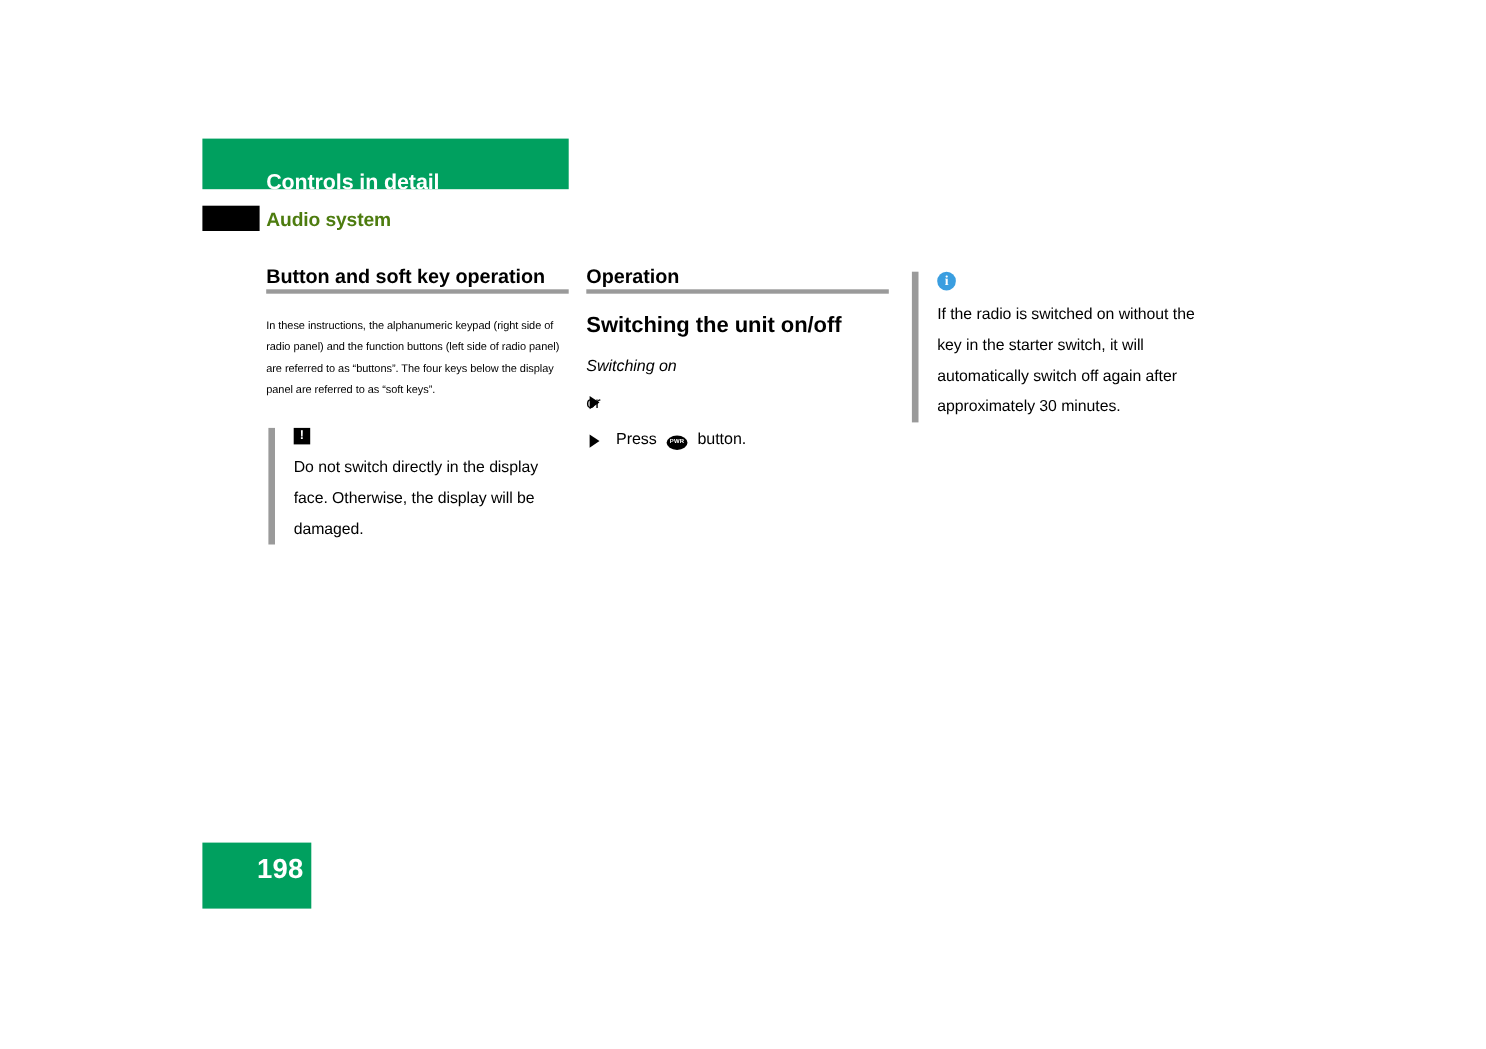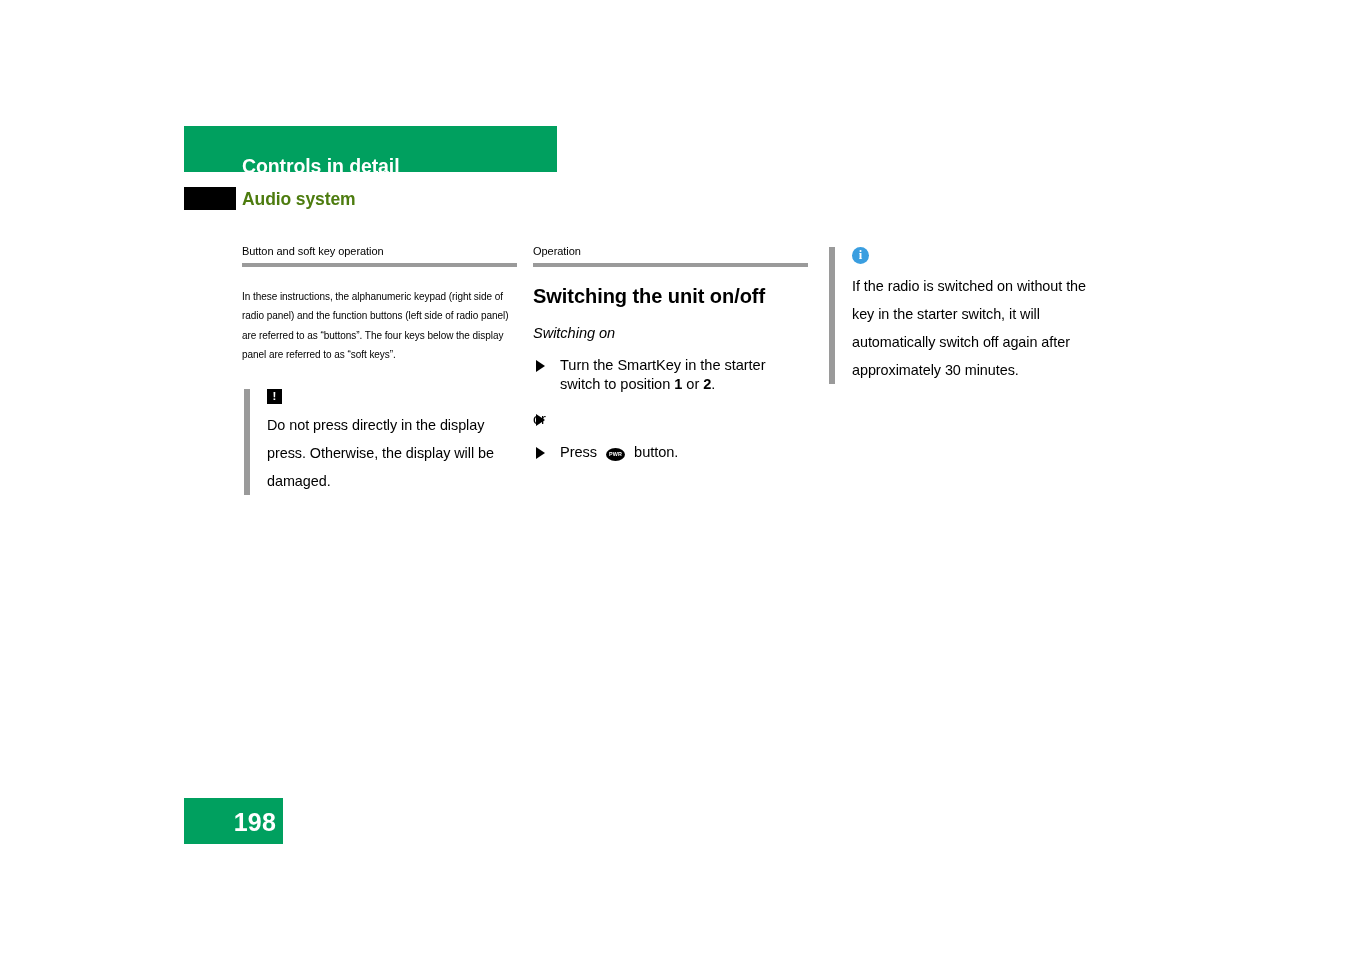--- a/index.html
+++ b/index.html
@@ -17,21 +17,20 @@
   }
 
   
   .chapter-banner {
     position: absolute;
     left: 184px;
     top: 126px;
     width: 333px;
     height: 46px;
     background: #00A05F;
-    padding-left: 40px;
   }
   .chapter-banner-title {
     position: absolute;
     left: 58px;
     top: 29px;
     font-size: 19.5px;
     font-weight: bold;
     color: #ffffff;
     letter-spacing: -0.1px;
     white-space: nowrap;
@@ -59,22 +58,22 @@
   .col {
     position: absolute;
     top: 243px;
     width: 276px;
   }
   .col-1 { left: 242px; }
   .col-2 { left: 533px; }
   .col-3 { left: 827px; width: 280px; }
 
   .col-head {
-    font-size: 11px;
-    font-weight: normal;
+    font-size: 18px;
+    font-weight: bold;
     line-height: 17px;
     margin: 0 0 3px 0;
     letter-spacing: -0.05px;
   }
   .head-rule {
     height: 4px;
     background: #9a9a9a;
     width: 275px;
     margin-bottom: 20px;
   }
@@ -193,23 +192,22 @@
     letter-spacing: 0.2px;
     margin: 0 9px;
   }
 
   
   .page-number-box {
     position: absolute;
     left: 184px;
     top: 766px;
     width: 99px;
-    height: 46px;
+    height: 60px;
     background: #00A05F;
-    margin-top: 32px;
   }
   .page-number {
     position: absolute;
     right: 7px;
     top: 10px;
     font-size: 25px;
     font-weight: bold;
     color: #ffffff;
     letter-spacing: 0.2px;
   }
@@ -224,35 +222,31 @@
 <div class="section-title">Audio system</div>
 
 <div class="col col-1">
   <div class="col-head">Button and soft key operation</div>
   <div class="head-rule"></div>
   <p class="body">In these instructions, the alphanumeric keypad (right side of radio panel) and the function buttons (left side of radio panel) are referred to as “buttons”. The four keys below the display panel are referred to as “soft keys”.</p>
 
   <div class="note">
     <div class="note-bar"></div>
     <div class="warn-icon">!</div>
-    <p class="body">Do not press directly in the display press. Otherwise, the display will be damaged.</p>
+    <p class="body">Do not switch directly in the display face. Otherwise, the display will be damaged.</p>
   </div>
 </div>
 
 <div class="col col-2">
   <div class="col-head">Operation</div>
   <div class="head-rule"></div>
 
   <div class="sub-head">Switching the unit on/off</div>
   <div class="sub-head-italic">Switching on</div>
 
-  <div class="step">
-    <span class="step-marker"></span>
-    <span class="step-text"><span>Turn the SmartKey in the starter switch to position </span><b>1</b><span> or </span><b>2</b><span>.</span></span>
-  </div>
 
   <div class="step">
     <span class="step-marker"></span>
   </div>
 
   <div class="or-line">or</div>
 
   <div class="step">
     <span class="step-marker"></span>
     <span class="step-text"><span>Press</span><span class="pwr-btn">PWR</span><span>button.</span></span>

